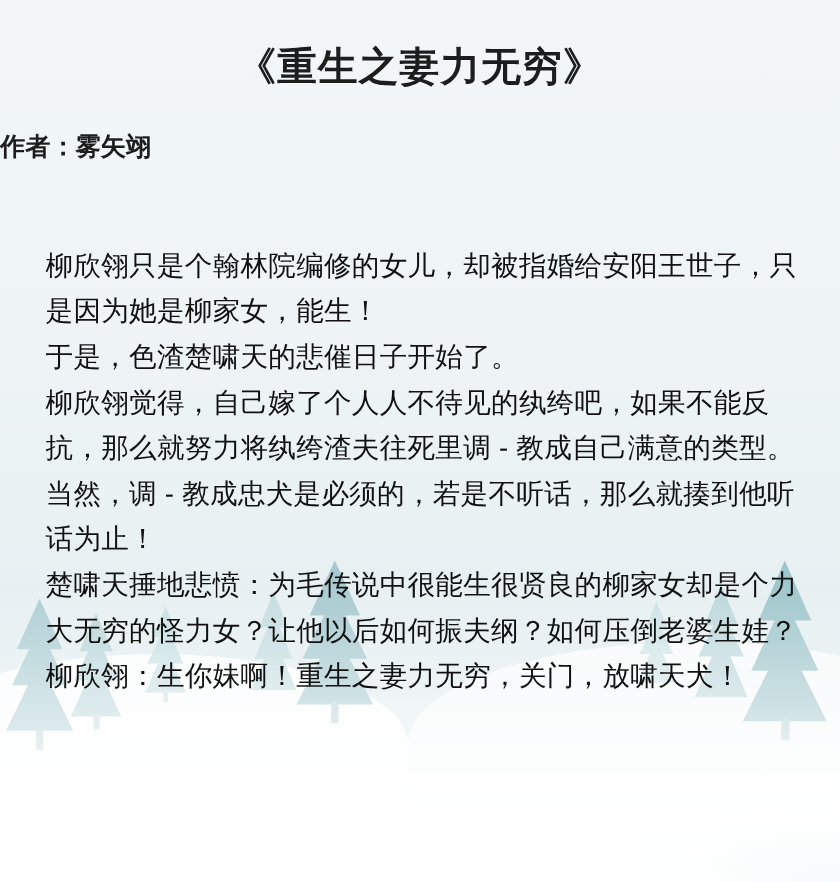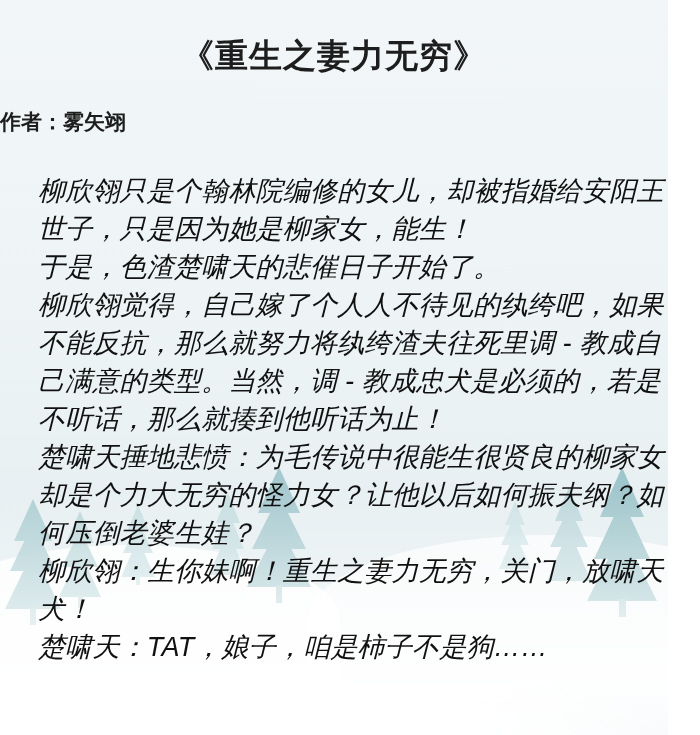--- a/index.html
+++ b/index.html
@@ -8,25 +8,24 @@
   }
   body {
     width: 700px;
     height: 735px;
     font-family: "Liberation Sans", sans-serif;
     background: #ffffff;
     overflow: hidden;
   }
   #page {
     position: relative;
-    width: 648px;
+    width: 700px;
     height: 735px;
     overflow: hidden;
     background: linear-gradient(to bottom, #f2f6f8 0%, #eef4f6 40%, #e9f1f3 62%, #e2ecef 78%, #dfe9ec 100%);
-    padding-left: 20px;
   }
   
   .bg-layer {
     position: absolute;
     inset: 0;
     pointer-events: none;
   }
   .snow-ground {
     position: absolute;
     left: -20px;
@@ -71,28 +70,27 @@
     position: absolute;
     top: 108px;
     left: 0;
     right: 0;
     font-size: 21px;
     font-weight: bold;
     color: #1d1d1d;
   }
   .body-text {
     position: absolute;
-    top: 172px;
+    top: 202px;
     left: 38px;
     width: 630px;
-    font-size: 27px;
+    font-size: 23px;
     line-height: 38px;
     color: #111111;
     letter-spacing: .2px;
-    font-style: italic;
   }
   .para {
     margin: 0;
     text-indent: 0;
     white-space: pre-wrap;
   }
 </style>
 </head>
 <body>
 
@@ -188,17 +186,16 @@
   <div class="content">
     <div class="title">《重生之妻力无穷》</div>
     <div class="author">作者：雾矢翊</div>
 
     <div class="body-text">
       <p class="para">柳欣翎只是个翰林院编修的女儿，却被指婚给安阳王世子，只是因为她是柳家女，能生！</p>
       <p class="para">于是，色渣楚啸天的悲催日子开始了。</p>
       <p class="para">柳欣翎觉得，自己嫁了个人人不待见的纨绔吧，如果不能反抗，那么就努力将纨绔渣夫往死里调 - 教成自己满意的类型。当然，调 - 教成忠犬是必须的，若是不听话，那么就揍到他听话为止！</p>
       <p class="para">楚啸天捶地悲愤：为毛传说中很能生很贤良的柳家女却是个力大无穷的怪力女？让他以后如何振夫纲？如何压倒老婆生娃？</p>
       <p class="para">柳欣翎：生你妹啊！重生之妻力无穷，关门，放啸天犬！</p>
-      <p class="para">楚啸天：TAT，娘子，咱是柿子不是狗……</p>
     </div>
   </div>
 
 </div>
 
 </body></html>

